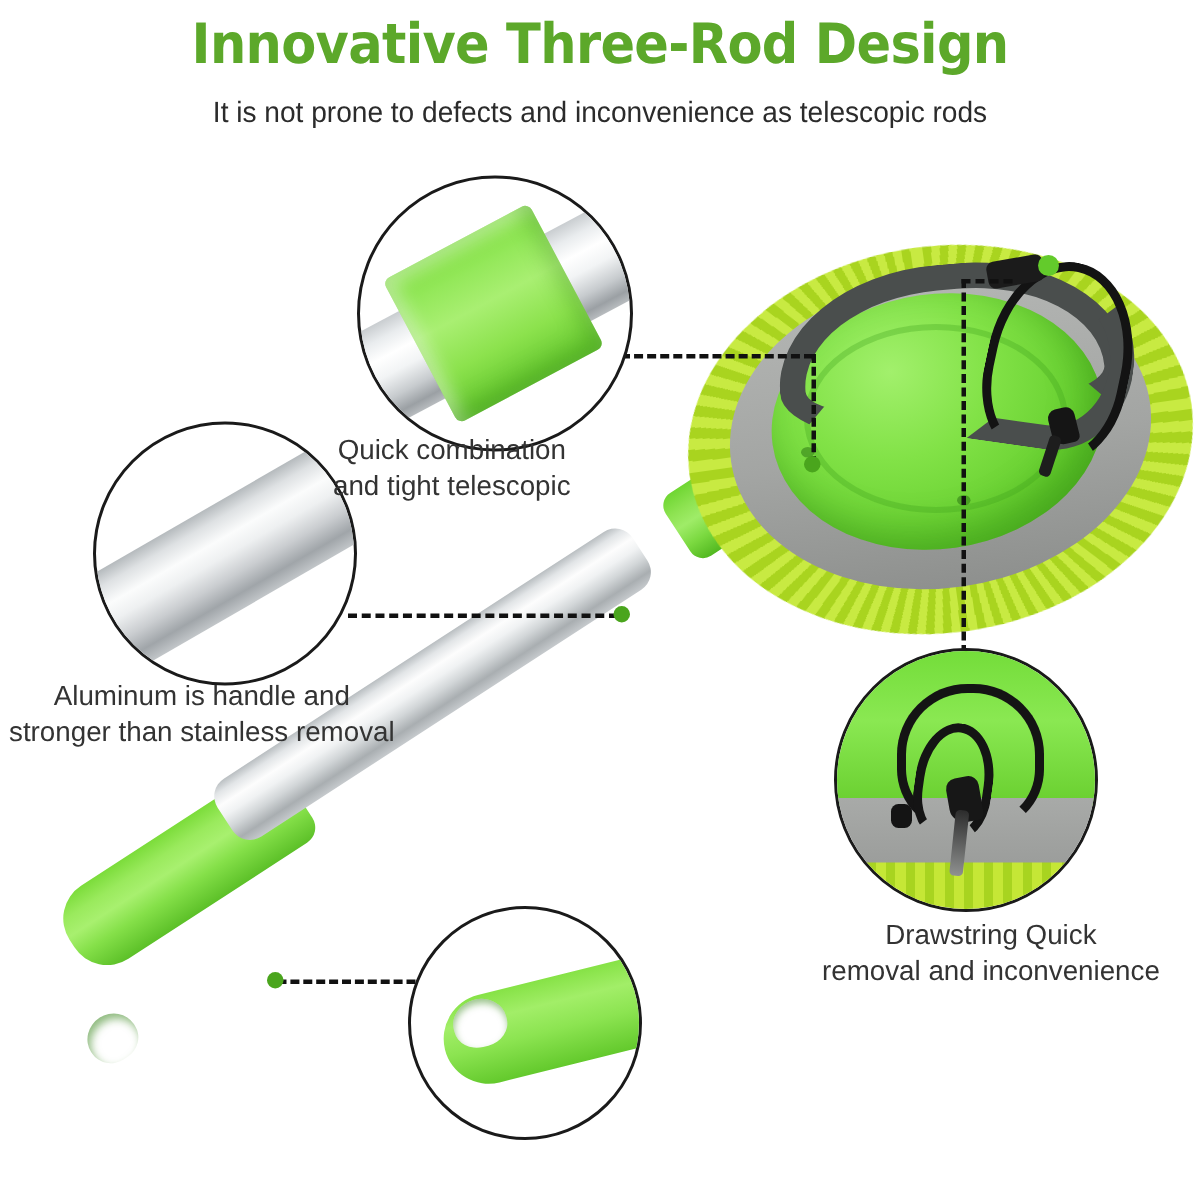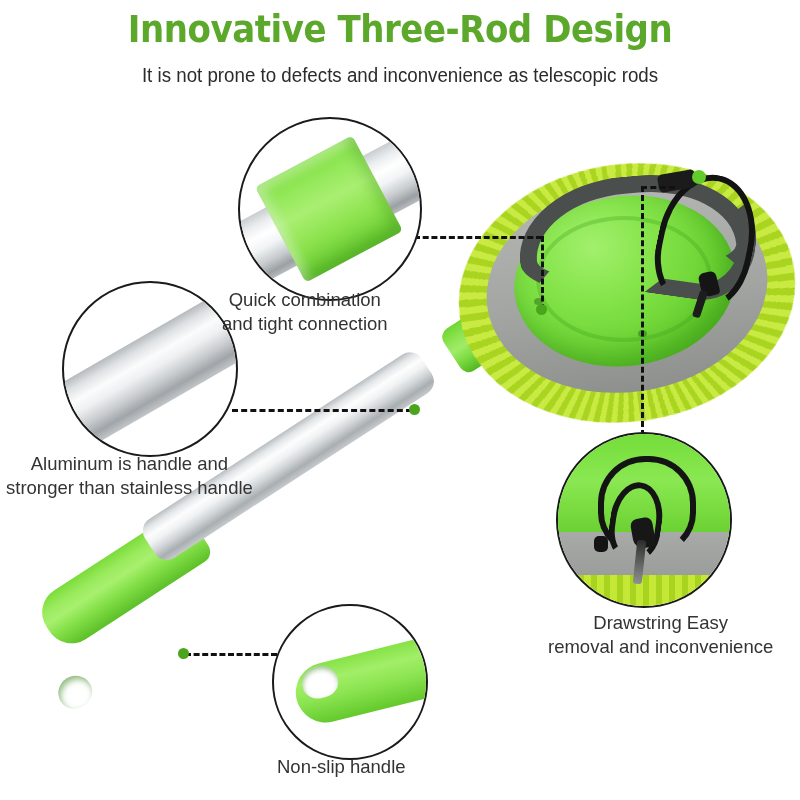--- a/index.html
+++ b/index.html
@@ -416,30 +416,27 @@
 
   <div class="detail-circle" id="circle-handle">
     <div class="circle-inner">
       <div class="grip"></div>
       <div class="hole"></div>
     </div>
   </div>
 
   <div class="caption" id="cap-quick">
     <div>Quick combination</div>
-    <div>and tight connection</div>
+    <div>and tight telescopic</div>
   </div>
 
   <div class="caption" id="cap-alum">
     <div>Aluminum is handle and</div>
-    <div>stronger than stainless handle</div>
+    <div>stronger than stainless removal</div>
   </div>
 
   <div class="caption" id="cap-draw">
-    <div>Drawstring Easy</div>
+    <div>Drawstring Quick</div>
     <div>removal and inconvenience</div>
   </div>
 
-  <div class="caption" id="cap-handle">
-    <div>Non-slip handle</div>
-  </div>
 
 </div>
 
 </body></html>

